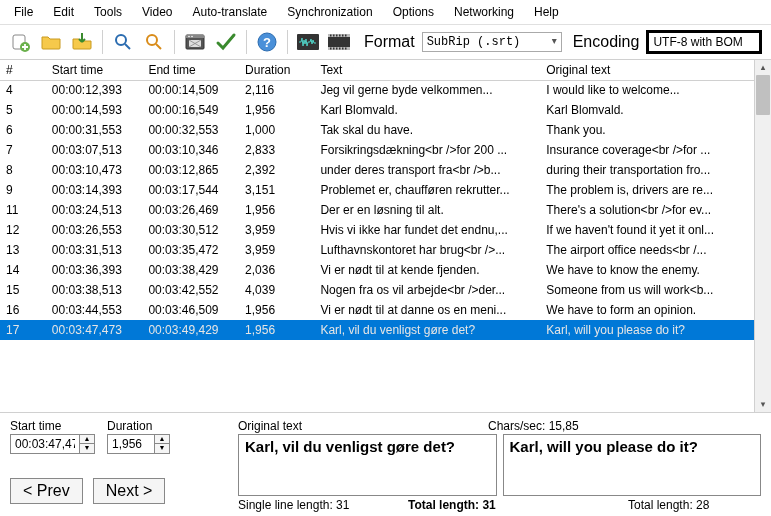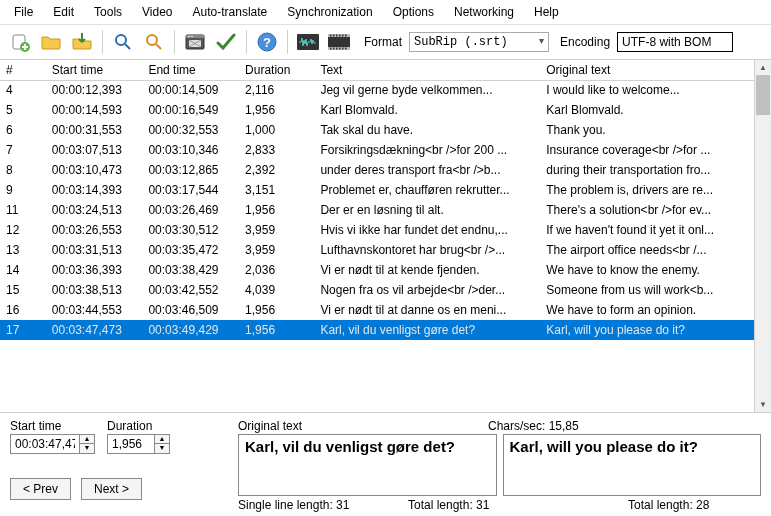--- a/index.html
+++ b/index.html
@@ -2,25 +2,25 @@
 <html><head>
 <meta charset="utf-8">
 <style>
 * { box-sizing: border-box; margin: 0; padding: 0; }
 body { font-family: "Segoe UI", Tahoma, sans-serif; font-size: 12px; color: #000; background: #fff; width: 771px; height: 516px; overflow: hidden; display: flex; flex-direction: column; }
 .menubar { display: flex; gap: 0; padding: 2px 4px; border-bottom: 1px solid #e0e0e0; }
 .menubar span { padding: 3px 10px; cursor: default; }
 .toolbar { display: flex; align-items: center; gap: 3px; padding: 3px 6px; border-bottom: 1px solid #d0d0d0; }
 .tb-btn { width: 28px; height: 28px; display: flex; align-items: center; justify-content: center; cursor: pointer; border-radius: 3px; }
 .tb-sep { width: 1px; height: 24px; background: #d0d0d0; margin: 0 3px; }
-.tb-label { font-size: 12px; margin-left: 8px; margin-right: 4px; }
+.tb-label { font-size: 16px; margin-left: 8px; margin-right: 4px; }
 .tb-select { font-size: 12px; padding: 2px 20px 2px 4px; border: 1px solid #aaa; background: #fff; appearance: none; position: relative; min-width: 140px; font-family: Liberation Mono, monospace; }
 .sel-wrap { position: relative; display: inline-block; }
 .sel-wrap::after { content: "▾"; position: absolute; right: 5px; top: 3px; font-size: 10px; color: #555; pointer-events: none; }
-.tb-input { font-size: 12px; padding: 2px 4px; border: 1px solid #000000; width: 116px; }
+.tb-input { font-size: 12px; padding: 2px 4px; border: 3px solid #000000; width: 116px; }
 .grid-wrap { flex: 1; overflow: hidden; position: relative; display: flex; }
 .grid { flex: 1; overflow-y: auto; }
 table { border-collapse: collapse; width: 100%; table-layout: fixed; }
 th, td { text-align: left; padding: 2px 6px; font-size: 12px; white-space: nowrap; overflow: hidden; text-overflow: ellipsis; height: 20px; }
 th { font-weight: normal; background: #fff; border-bottom: 1px solid #d0d0d0; position: sticky; top: 0; }
 tbody tr.sel td { background: #0078d7; color: #e5e5e5; }
 .col-num { width: 45px; }
 .col-start { width: 95px; }
 .col-end { width: 95px; }
 .col-dur { width: 74px; }
@@ -35,31 +35,31 @@
 .ed-left { display: flex; flex-direction: column; gap: 6px; width: 210px; }
 .ed-fields { display: flex; gap: 12px; }
 .ed-field { display: flex; flex-direction: column; gap: 1px; }
 .ed-field label { font-size: 12px; }
 .spin { display: flex; }
 .spin input { width: 70px; font-size: 12px; padding: 2px 4px; border: 1px solid #888; }
 .spin-btns { display: flex; flex-direction: column; border: 1px solid #888; border-left: none; }
 .spin-btns span { font-size: 7px; width: 14px; height: 9px; line-height: 8px; text-align: center; cursor: pointer; background: #f5f5f5; }
 .spin-btns span:first-child { border-bottom: 1px solid #888; }
 .ed-nav { display: flex; gap: 10px; margin-top: 18px; }
-.ed-nav button { font-size: 12px; padding: 3px 12px; border: 1px solid #888; background: #f5f5f5; cursor: pointer; }
+.ed-nav button { font-size: 16px; padding: 3px 12px; border: 1px solid #888; background: #f5f5f5; cursor: pointer; }
 .ed-right { flex: 1; display: flex; flex-direction: column; }
 .ed-toprow { display: flex; font-size: 12px; }
 .ed-toprow .lbl-orig { flex: 0 0 250px; }
 .ed-toprow .cs1 { flex: 0 0 140px; }
 .ed-toprow .cs2 { flex: 1; text-align: right; }
 .ed-boxes { display: flex; gap: 6px; margin-top: 1px; }
 .ed-box { flex: 1; border: 1px solid #888; padding: 3px 6px; font-size: 15px; font-weight: bold; height: 62px; overflow: hidden; }
 .ed-botrow { display: flex; font-size: 12px; margin-top: 2px; }
 .ed-botrow .b1 { flex: 0 0 170px; }
-.ed-botrow .b2 { flex: 0 0 220px; }
+.ed-botrow .b2 { flex: 0 0 220px; font-weight: bold; }
 .ed-botrow .b3 { flex: 1; text-align: left; }
 svg { display: block; }
 </style>
 </head>
 <body>
 
 <div class="menubar">
     <span>File</span>
     <span>Edit</span>
     <span>Tools</span>

